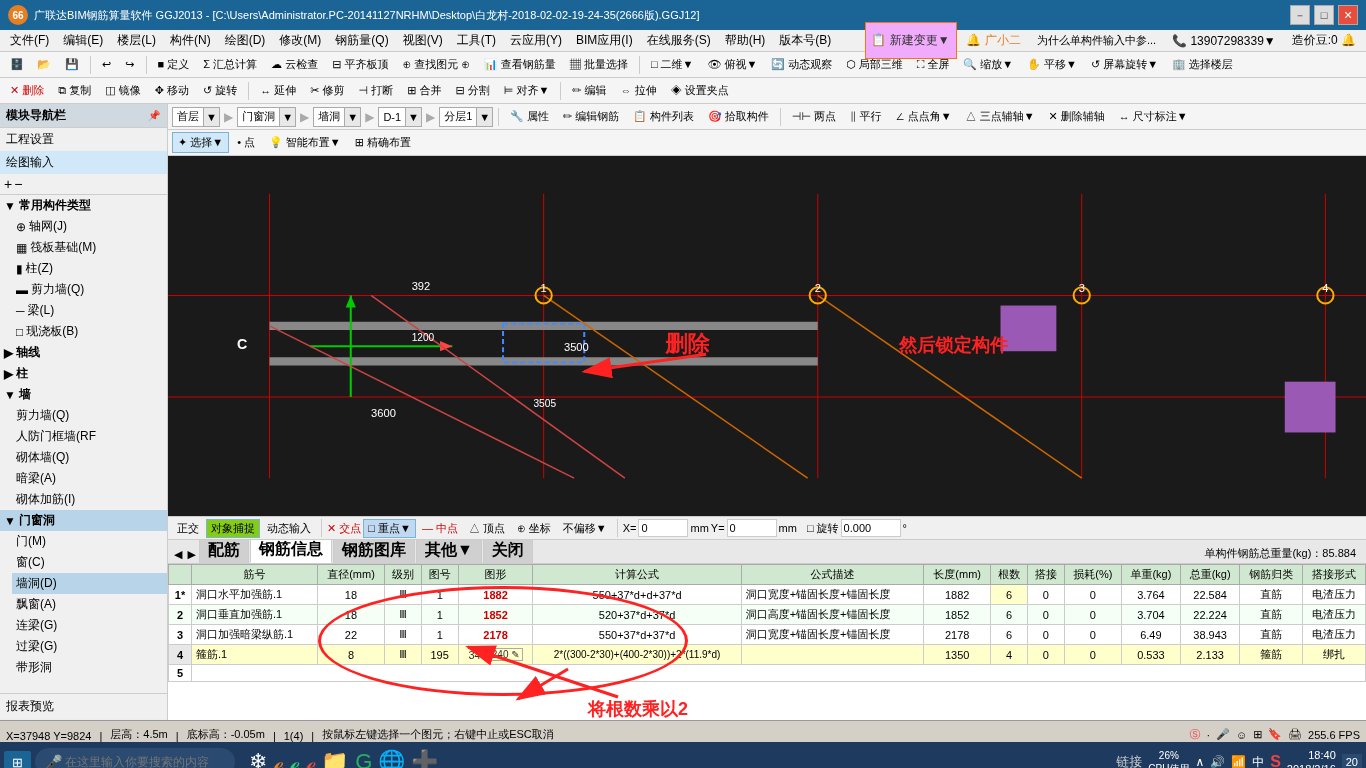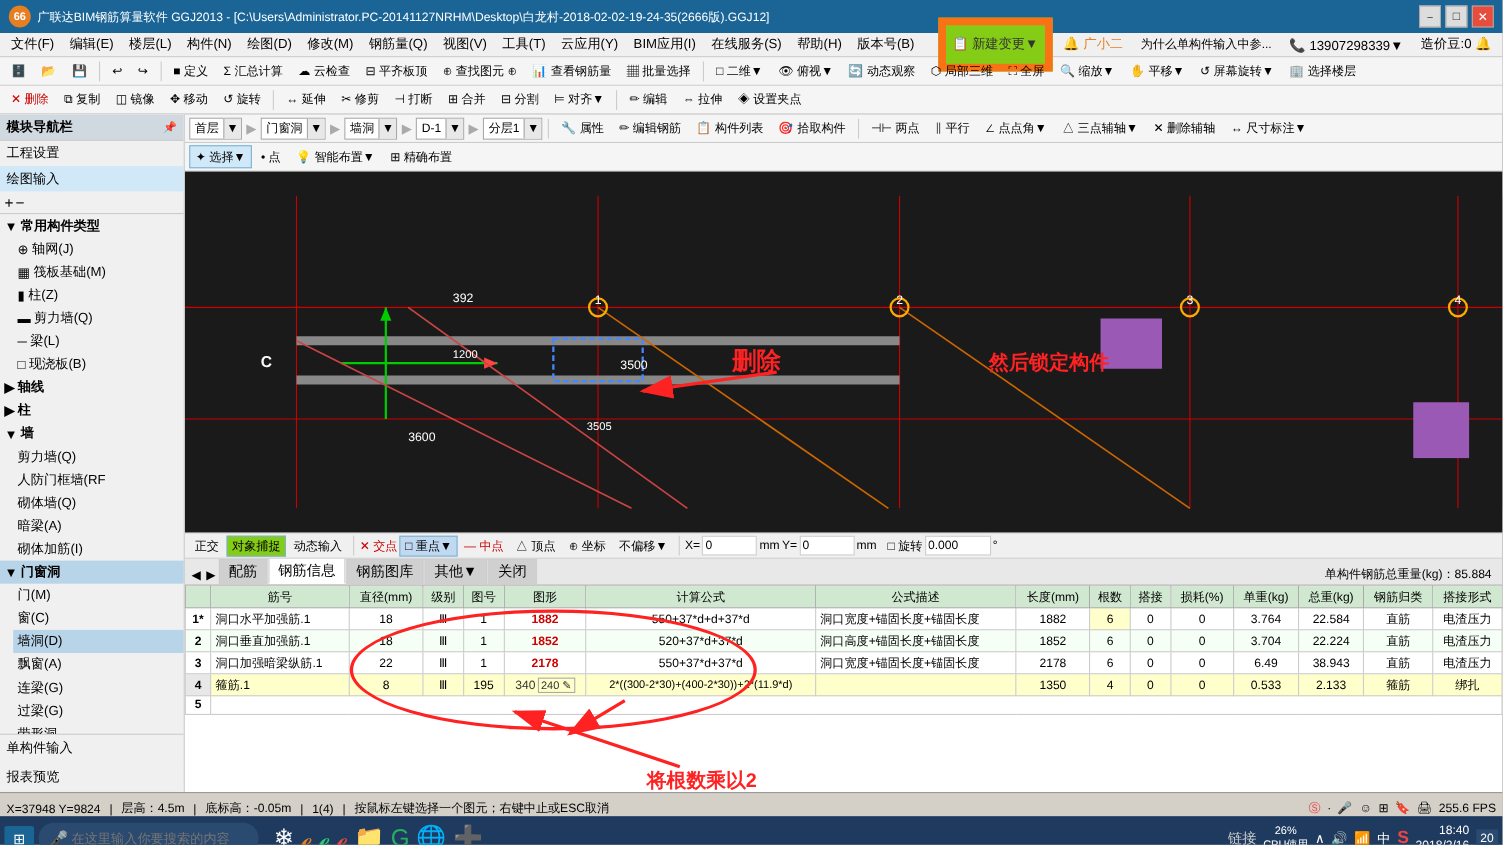--- a/index.html
+++ b/index.html
@@ -50,26 +50,26 @@
     .canvas-area { background: #1a1a1a; flex: 1; position: relative; overflow: hidden; min-height: 180px; }
 
     
     .snap-toolbar { background: #f0f0f0; height: 24px; display: flex; align-items: center; padding: 0 4px; border-top: 1px solid #ccc; border-bottom: 1px solid #ccc; gap: 2px; font-size: 11px; }
     .snap-btn { padding: 1px 4px; cursor: pointer; border: 1px solid transparent; font-size: 11px; }
     .snap-btn.active { background: #84cc16; border-color: #7ab3d3; }
     .snap-input { width: 50px; height: 18px; border: 1px solid #ccc; font-size: 11px; padding: 0 2px; }
 
     
     .table-tabs { background: #e8e8e8; height: 24px; display: flex; align-items: flex-end; padding: 0 4px; border-bottom: 1px solid #ccc; gap: 1px; overflow: hidden; }
-    .tab-item { padding: 2px 8px; font-size: 13px; cursor: pointer; border: 1px solid #ccc; border-bottom: none; background: #d0d0d0; }
+    .tab-item { padding: 2px 8px; font-size: 16px; cursor: pointer; border: 1px solid #ccc; border-bottom: none; background: #d0d0d0; font-weight: bold; }
     .tab-item.active { background: white; border-bottom: 1px solid white; }
     .tab-info { margin-left: auto; font-size: 11px; padding: 2px 6px; }
 
     
-    .table-area { background: white; overflow-y: auto; flex-shrink: 0; height: 188px; }
+    .table-area { background: white; overflow-y: auto; flex-shrink: 0; height: 156px; }
     table { border-collapse: collapse; width: 100%; font-size: 11px; }
     th { background: #d0e8d0; border: 1px solid #aaa; padding: 2px 4px; text-align: center; white-space: nowrap; font-weight: normal; position: sticky; top: 0; z-index: 1; }
     td { border: 1px solid #ccc; padding: 2px 4px; text-align: center; white-space: nowrap; }
     tr:nth-child(even) td { background: #f5fff5; }
     tr:nth-child(odd) td { background: white; }
     tr.highlight td { background: #ffffcc; }
     .row-num { background: #e8e8e8; font-weight: bold; }
 
     
     .status-bar { background: #d4d0c8; height: 22px; display: flex; align-items: flex-end; padding: 0 6px; border-top: 1px solid #999; font-size: 11px; gap: 8px; }
@@ -112,21 +112,21 @@
   <span class="menu-item">修改(M)</span>
   <span class="menu-item">钢筋量(Q)</span>
   <span class="menu-item">视图(V)</span>
   <span class="menu-item">工具(T)</span>
   <span class="menu-item">云应用(Y)</span>
   <span class="menu-item">BIM应用(I)</span>
   <span class="menu-item">在线服务(S)</span>
   <span class="menu-item">帮助(H)</span>
   <span class="menu-item">版本号(B)</span>
   <span style="margin-left:auto;display:flex;gap:4px;align-items:center;">
-    <span class="menu-item" style="color:#333;background:#84cc16;border:7px solid #f97316;">📋 新建变更▼</span>
+    <span class="menu-item" style="color:#333;background:#f0abfc;border:1px solid #f97316;">📋 新建变更▼</span>
     <span class="menu-item" style="color:#e67e22;">🔔 广小二</span>
     <span class="menu-item" style="font-size:11px;">为什么单构件输入中参...</span>
     <span class="menu-item">📞 13907298339▼</span>
     <span class="menu-item">造价豆:0 🔔</span>
   </span>
 </div>
 
 <div class="toolbar">
   <span class="toolbar-btn">🗄️</span>
   <span class="toolbar-btn">📂</span>
@@ -270,21 +270,20 @@
       <div class="tree-item tree-indent">
           <span>过梁(G)</span>
         </div>
       <div class="tree-item tree-indent">
           <span>带形洞</span>
         </div>
 
     </div>
 
     <div class="sidebar-footer">
-      <div class="sidebar-footer-btn">单构件输入</div>
       <div class="sidebar-footer-btn">报表预览</div>
     </div>
   </div>
 
   <div class="content-area">
 
     <div class="nav-row">
       <div class="combo-box">
         <span>首层</span>
         <span class="arrow">▼</span>

